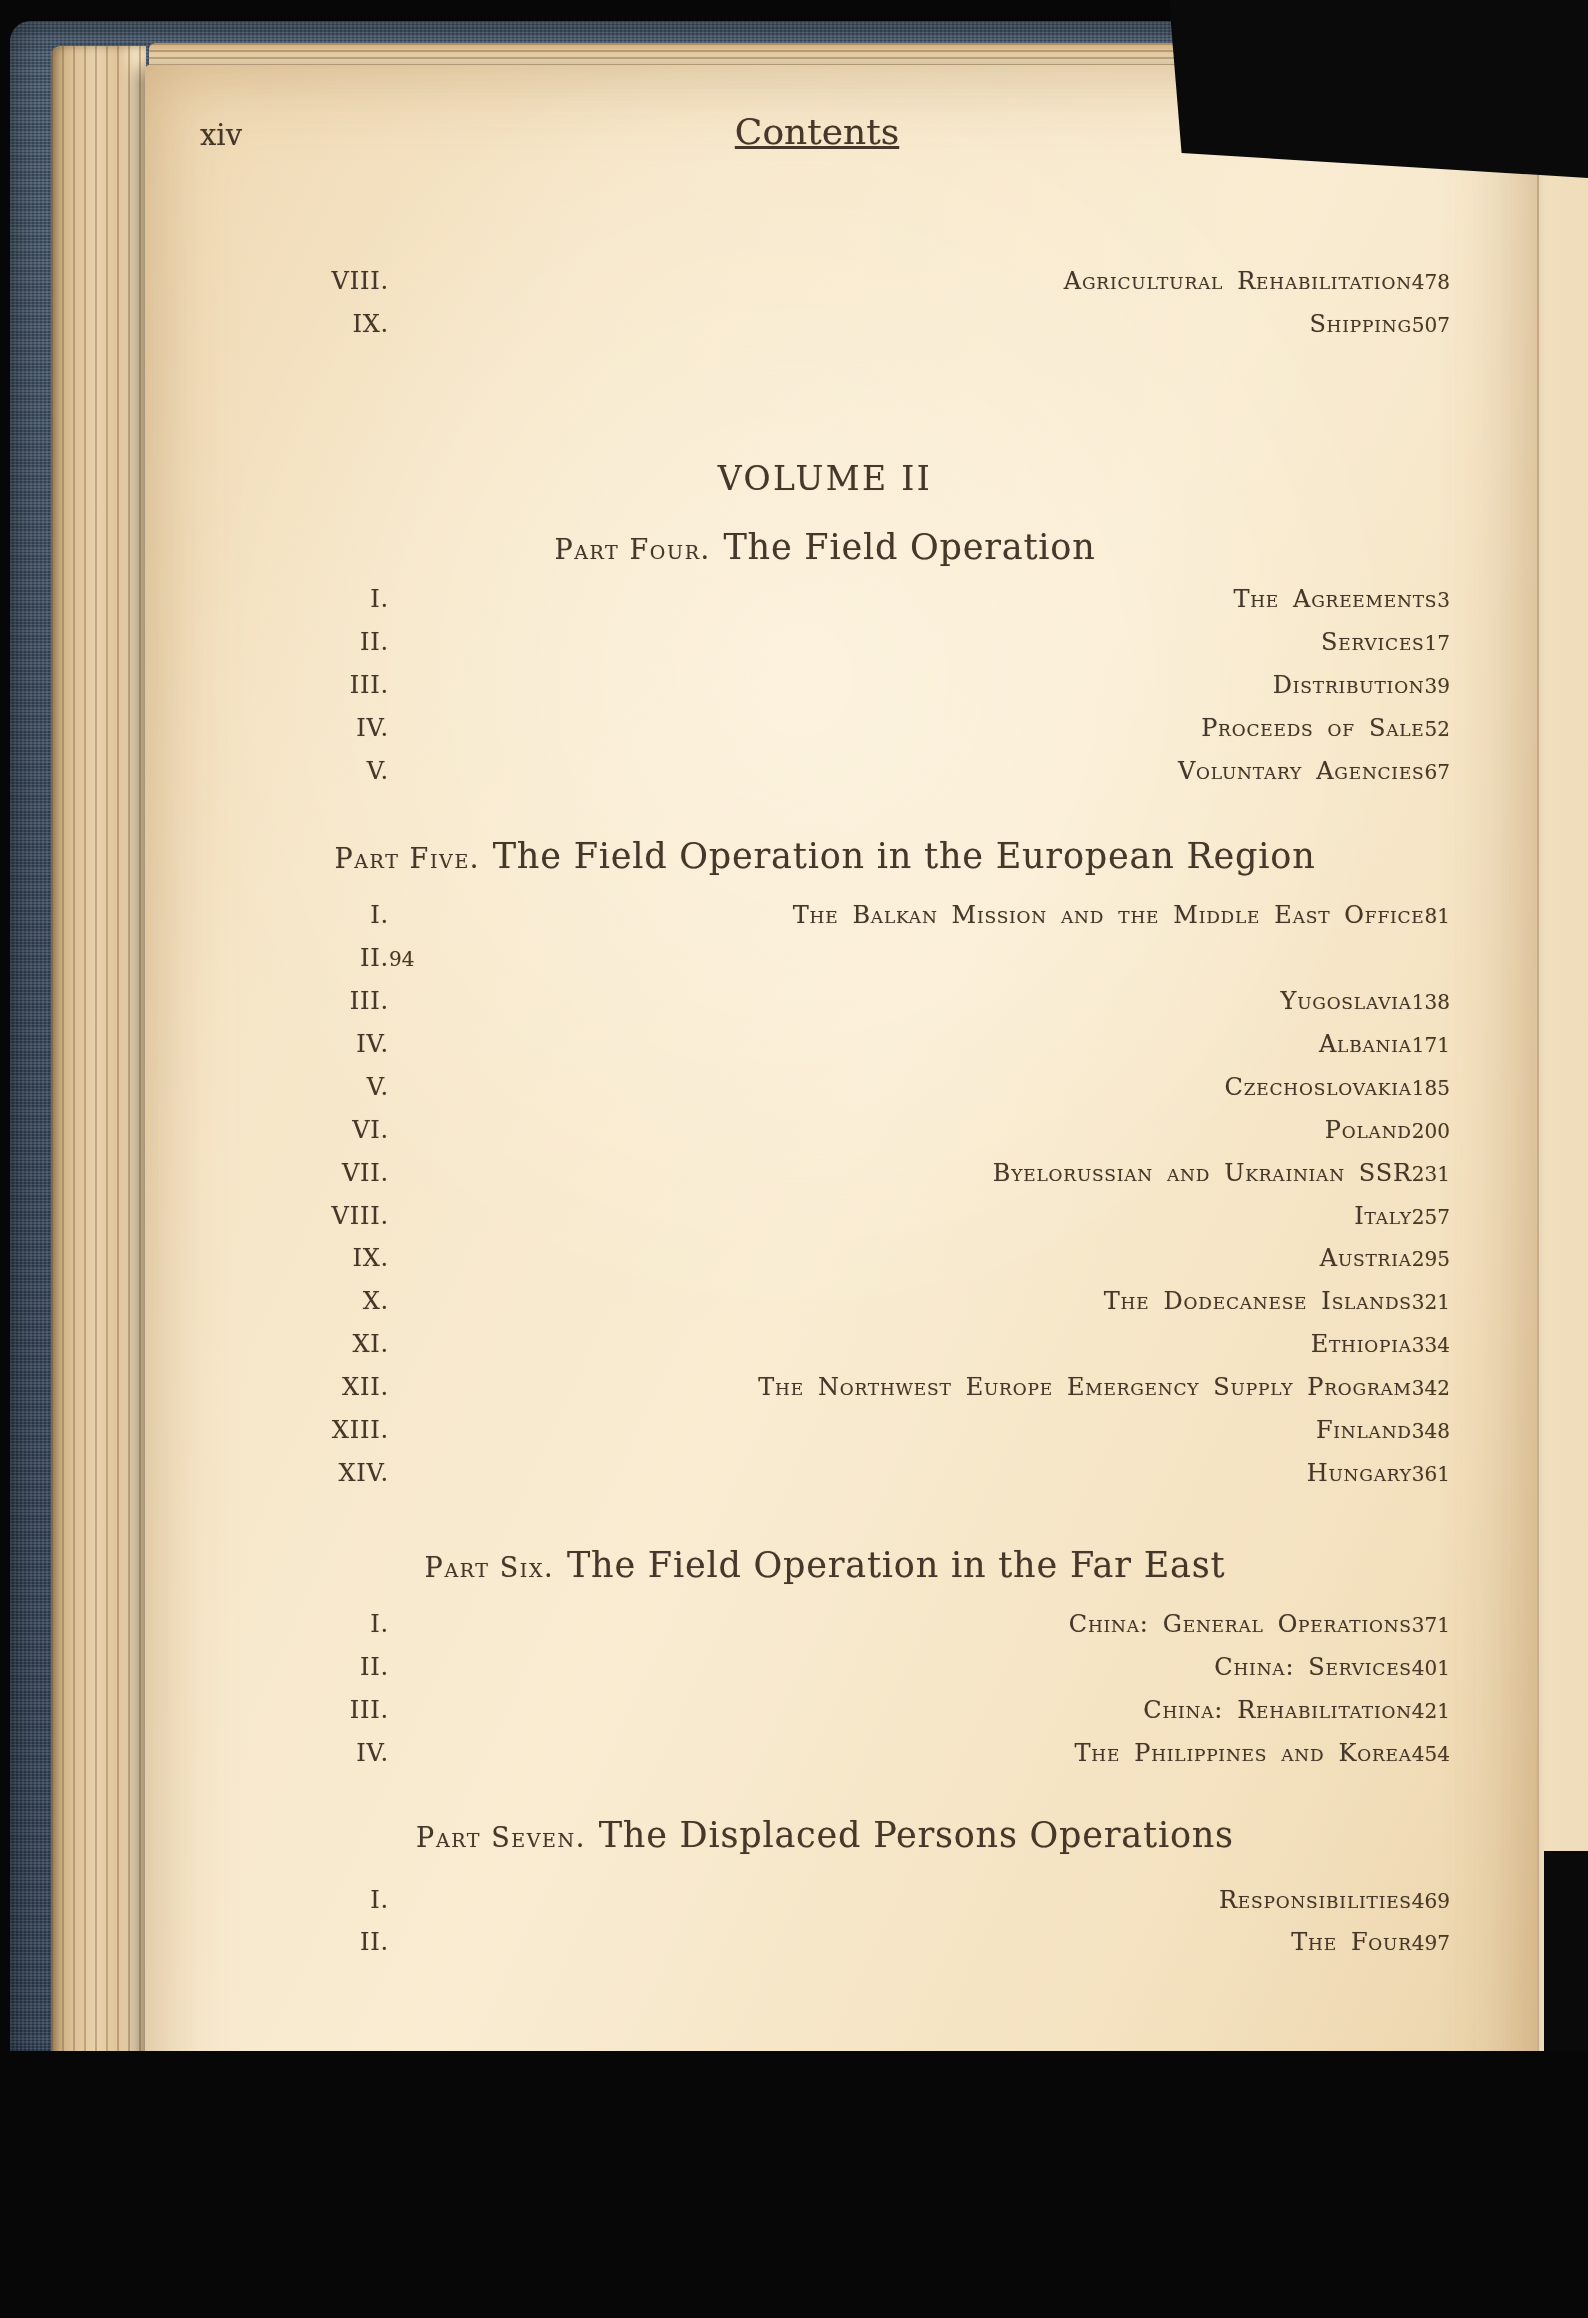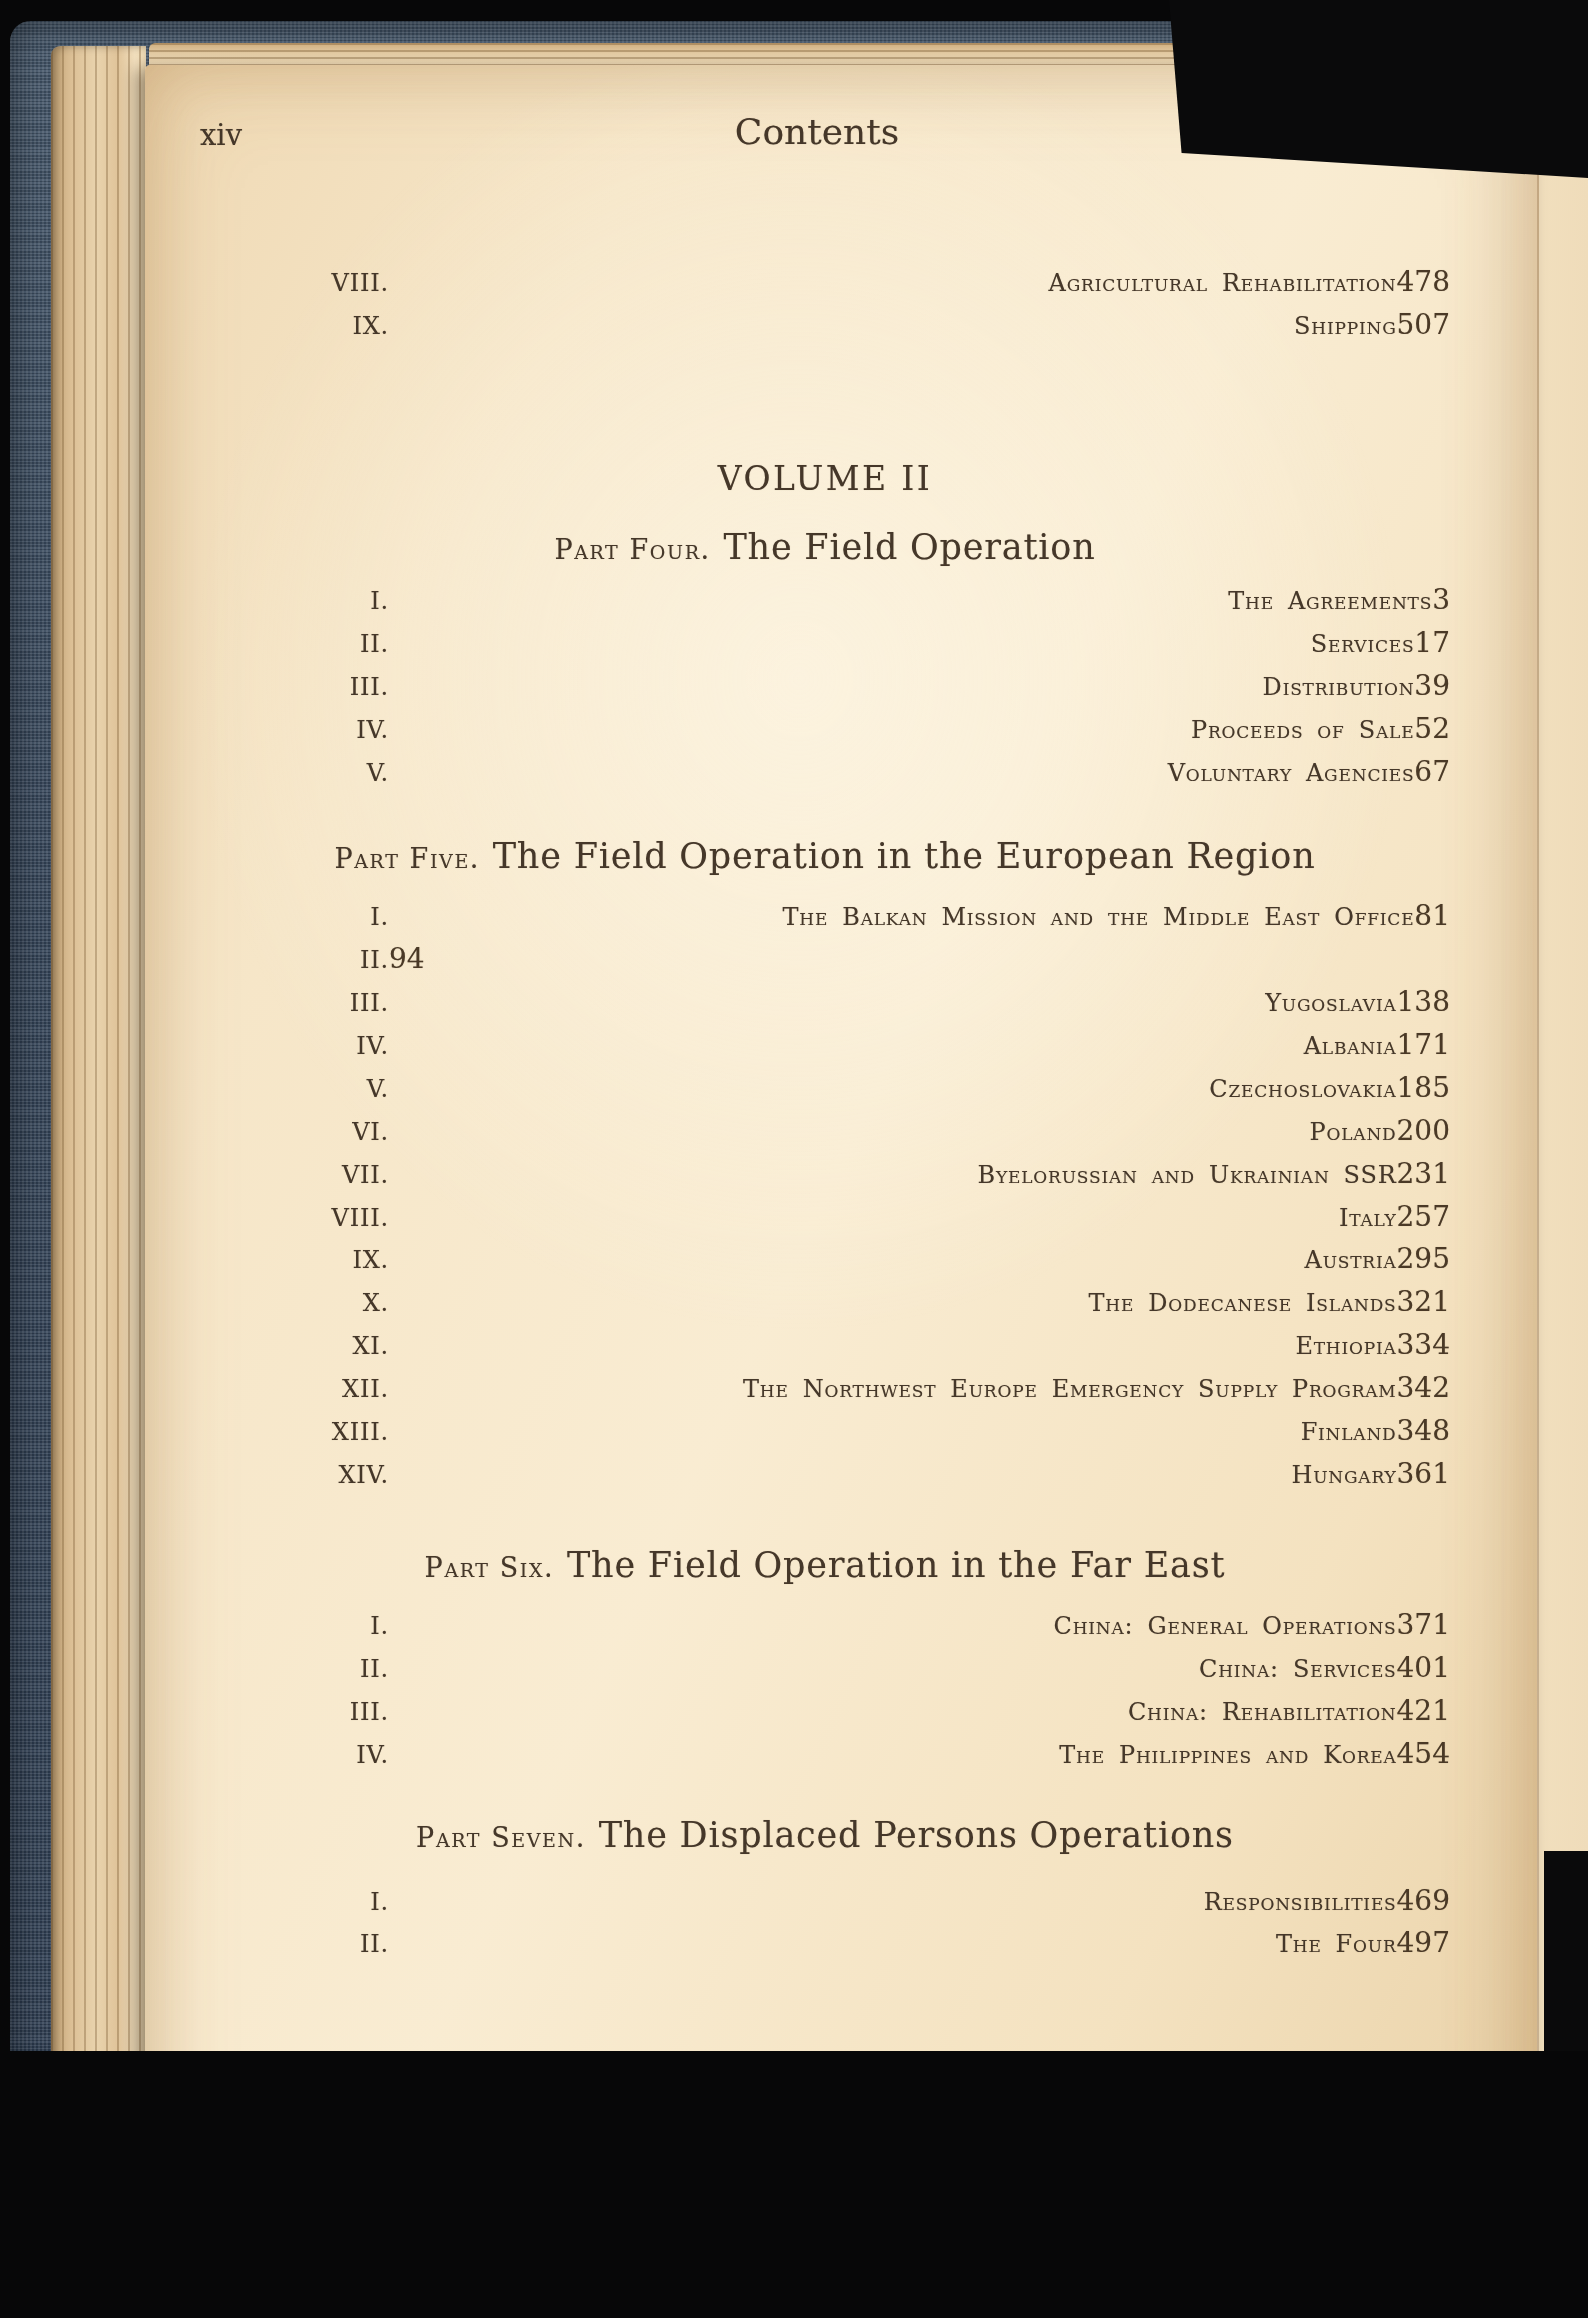--- a/index.html
+++ b/index.html
@@ -53,34 +53,34 @@
   
   .shadow-tr{position:absolute;left:1169px;top:0;width:419px;height:178px;background:#0a0a0b;
     clip-path:polygon(0 0,100% 0,100% 100%,3% 86%);}
   .shadow-br{position:absolute;left:1544px;top:1851px;width:44px;height:468px;background:#0a0a0b;}
   .bottom-wedge{position:absolute;left:1342px;top:2216px;width:246px;height:102px;background:#0a0a0b;
     clip-path:polygon(0 64%,100% 8%,100% 100%,0 100%);}
 
   
   .folio{position:absolute;left:55px;top:49px;font-size:29px;line-height:43px;}
   .running-head{position:absolute;left:0;right:48px;top:44px;text-align:center;
-    font-size:36px;line-height:46px;}
+    font-size:36px;line-height:46px;text-decoration:underline;}
 
   .volume-heading{position:absolute;left:0;right:32px;text-align:center;
     font-size:33px;letter-spacing:2.4px;line-height:44px;}
   .part-heading{position:absolute;left:0;right:32px;text-align:center;line-height:49px;white-space:nowrap;}
   .part-label{font-variant:small-caps;font-size:27px;letter-spacing:1.6px;margin-right:12.7px;text-align:right;}
   .part-title{font-size:35px;letter-spacing:0.8px;}
 
   .row{position:absolute;left:133px;width:1172px;height:43px;display:flex;align-items:baseline;}
   .num{width:111px;text-align:right;font-variant:small-caps;flex:none;
        font-size:24px;letter-spacing:0.8px;line-height:43px;}
   .label{margin-left:24px;flex:1;text-align:right;font-variant:small-caps;
        font-size:24px;letter-spacing:0.8px;word-spacing:5.6px;line-height:43px;white-space:nowrap;}
-  .pg{font-size:28px;text-align:center;white-space:nowrap;line-height:43px;color:#4a3926;}
+  .pg{font-size:20px;text-align:center;white-space:nowrap;line-height:43px;color:#4a3926;}
 </style>
 </head>
 <body>
 
 <div class="scene">
 
   <div class="cover"></div>
 
   <div class="next-page"></div>
 

